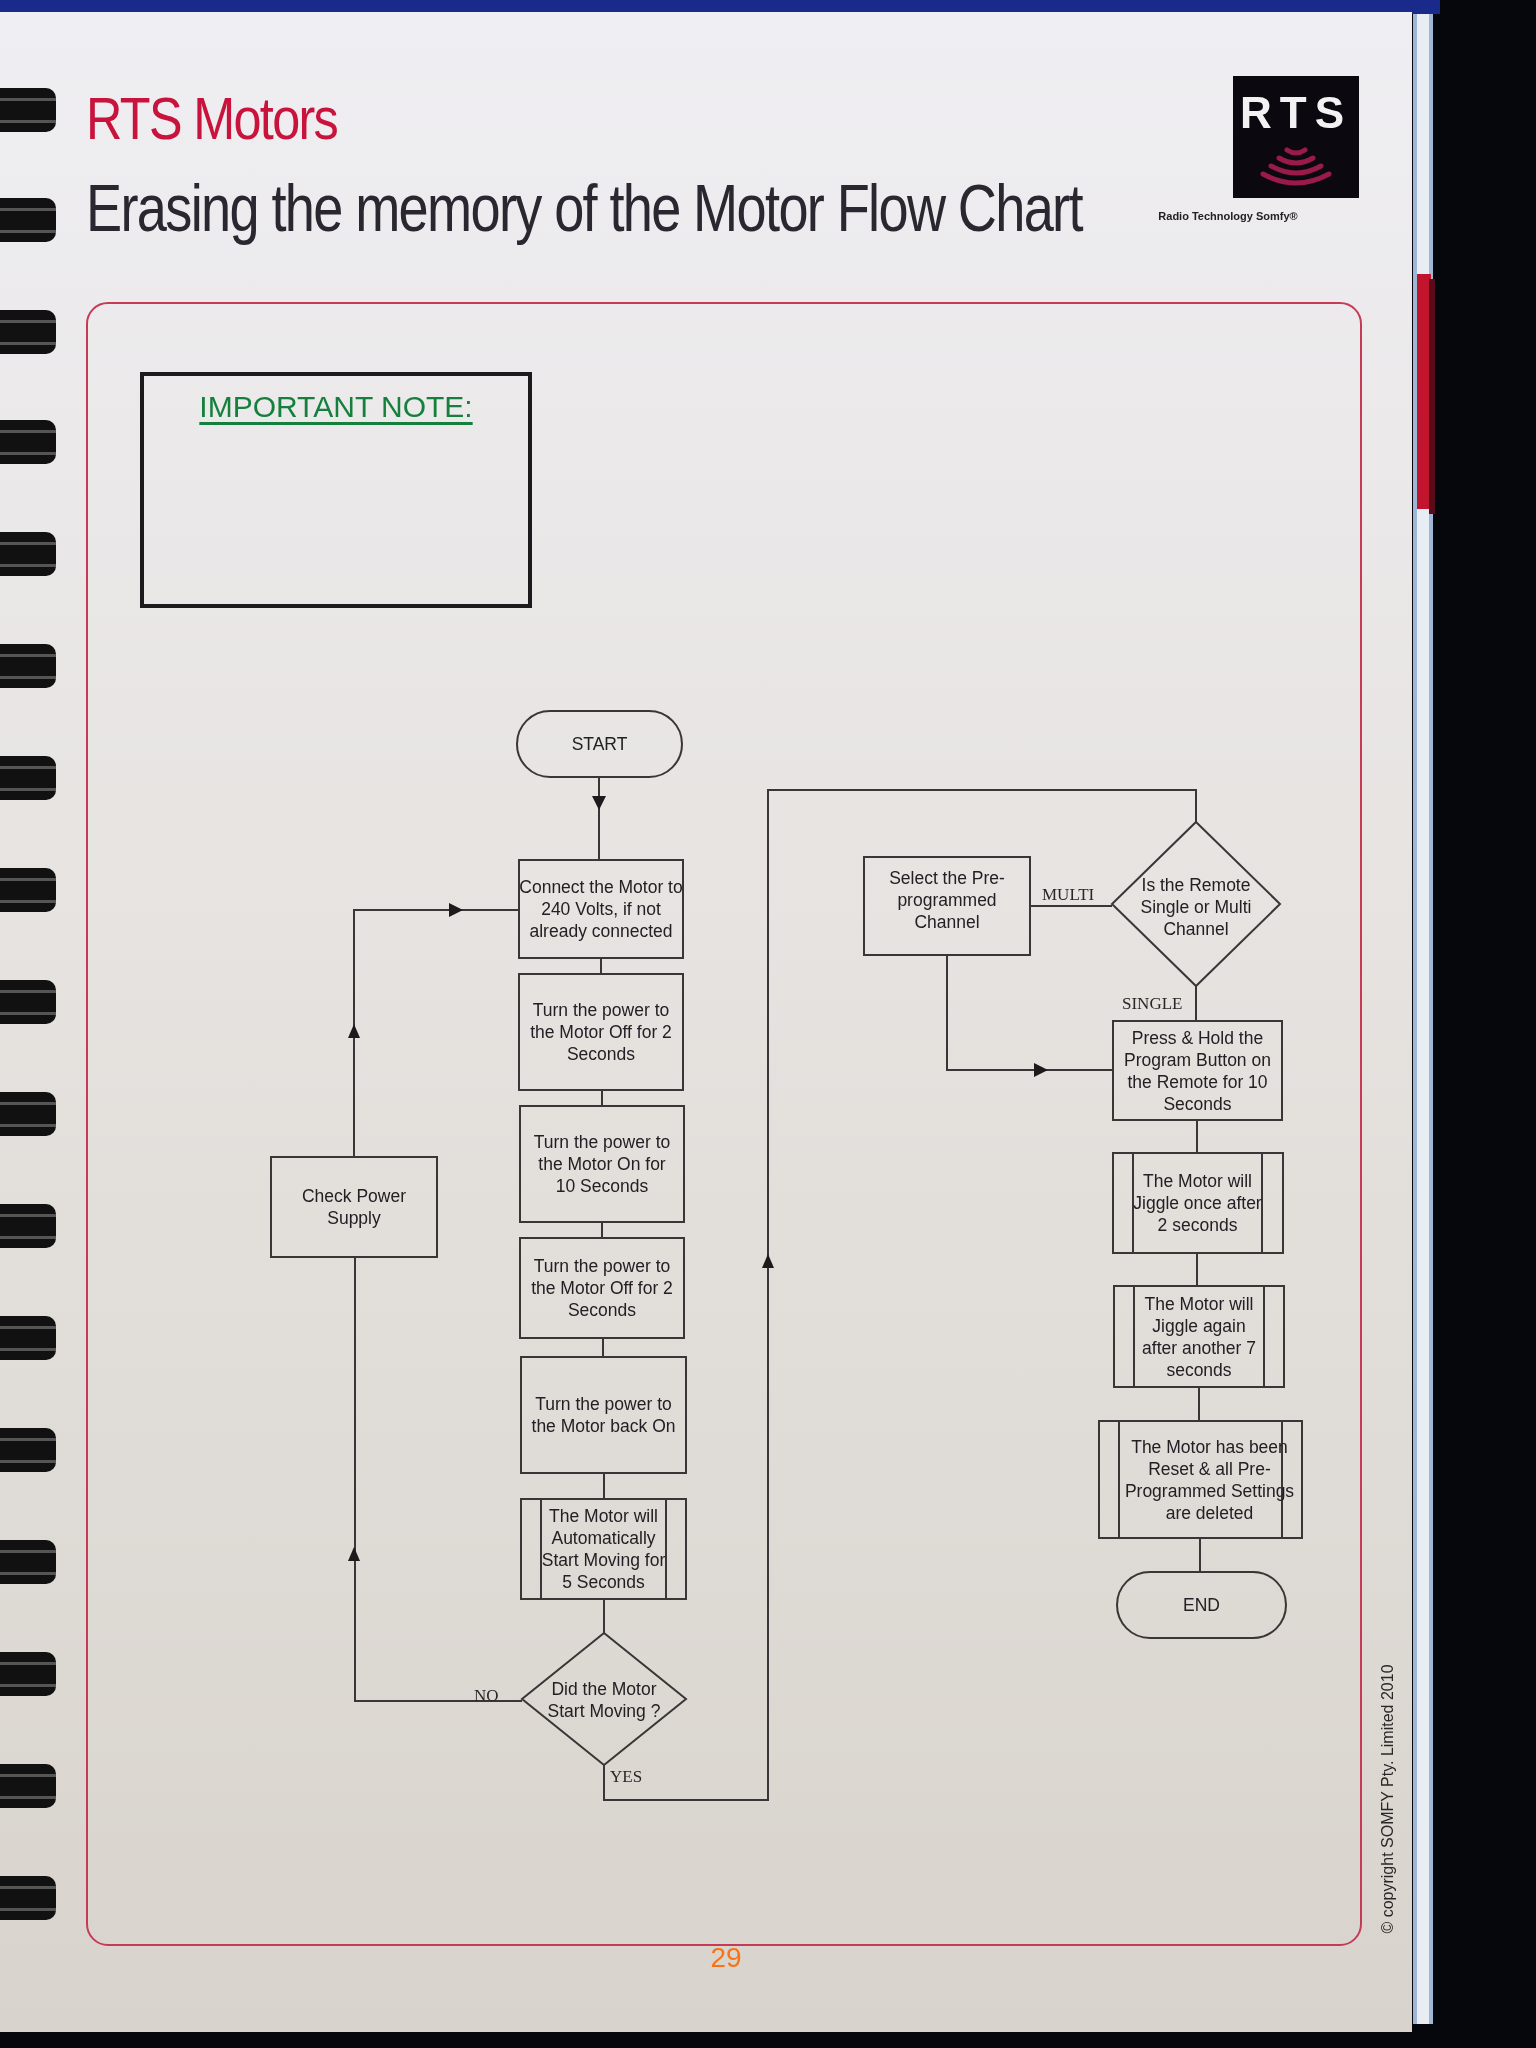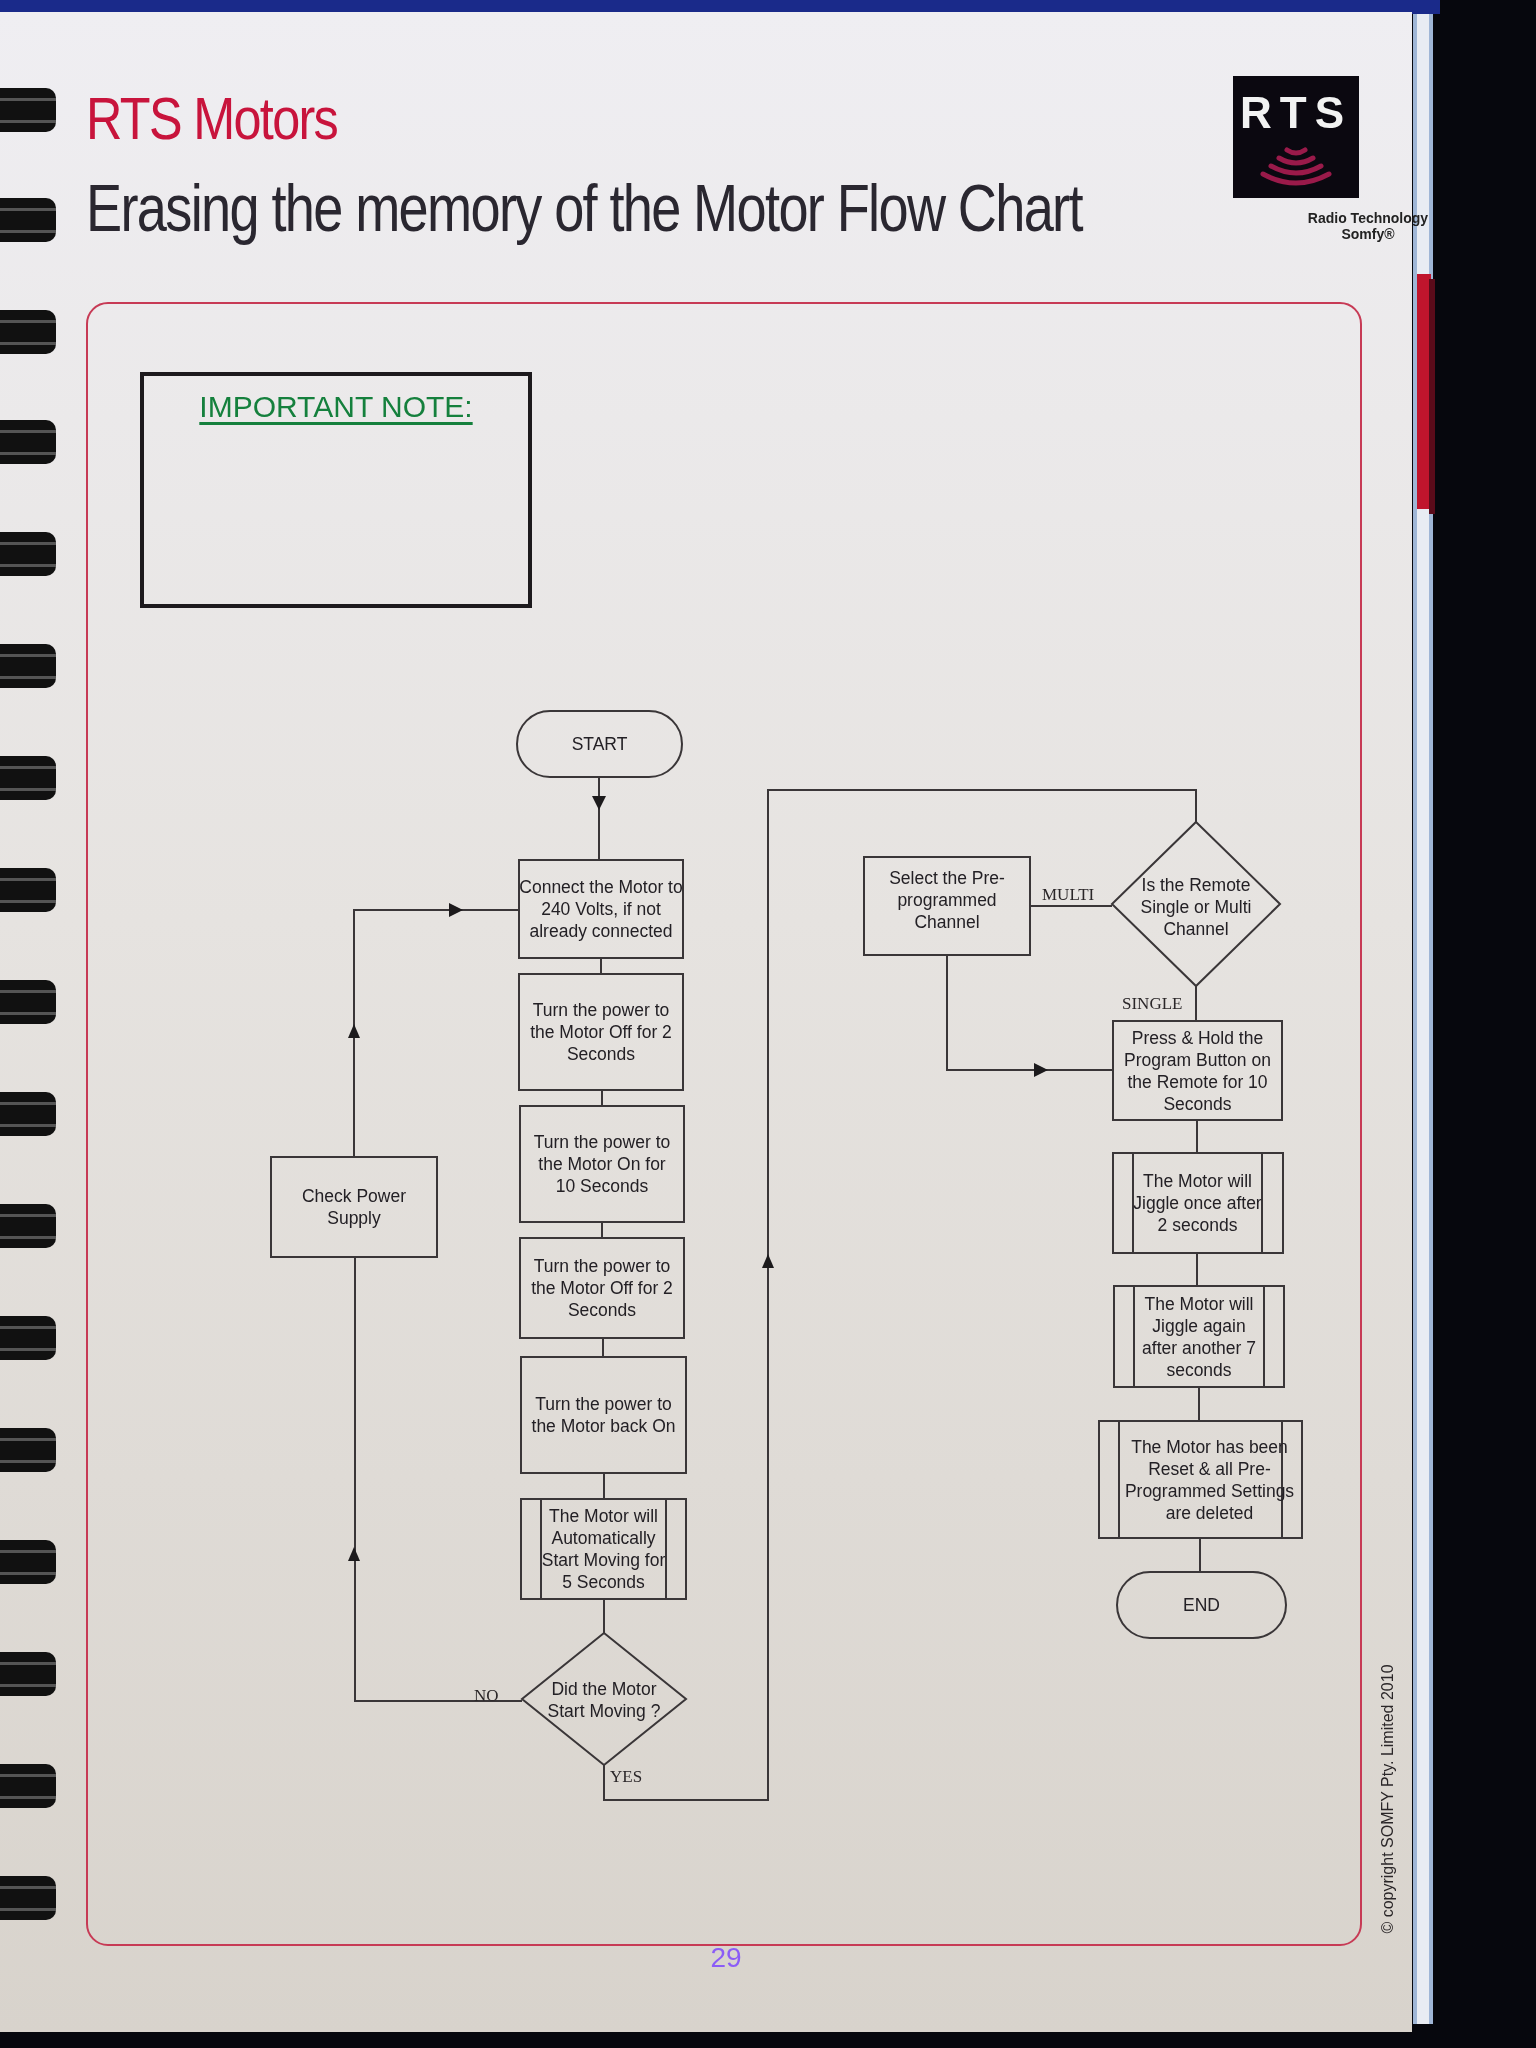--- a/index.html
+++ b/index.html
@@ -36,22 +36,22 @@
   }
   .logo {
     position:absolute; left:1233px; top:76px; width:126px; height:122px; background:#0b0810;
   }
   .logo-text {
     position:absolute; left:0; top:12px; width:100%; text-align:center;
     color:#f2f2f2; font-weight:bold; font-size:44px; letter-spacing:8px;
   }
   .logo svg { position:absolute; left:0; top:52px; }
   .logo-tagline {
-    position:absolute; left:1298px; top:210px; width:140px; text-align:center;
-    font-size:14px; font-weight:bold; color:#222;
+    position:absolute; left:1158px; top:210px; width:140px; text-align:center;
+    font-size:11px; font-weight:bold; color:#222;
   }
   .frame {
     position:absolute; left:86px; top:302px; width:1272px; height:1640px;
     border:2px solid #c73a55; border-radius:22px;
   }
   .note {
     position:absolute; left:140px; top:372px; width:392px; height:236px;
     border:4px solid #1d1a1d; box-sizing:border-box;
   }
   .note-heading {
@@ -65,21 +65,21 @@
   svg.flow { position:absolute; left:0; top:0; }
   .node-text {
     position:absolute; text-align:center; font-size:17.5px; line-height:22px; color:#232025;
     display:flex; align-items:center; justify-content:center;
   }
   .label-serif {
     position:absolute; font-family:"Liberation Serif", serif; font-size:17px; color:#2a2628;
   }
   .page-number {
     position:absolute; left:706px; top:1942px; width:40px; text-align:center;
-    font-size:28px; color:#8b5cf6;
+    font-size:28px; color:#f97316;
   }
   .copyright {
     position:absolute; left:1218px; top:1790px; width:340px;
     transform:rotate(-90deg); transform-origin:center center;
     font-size:16px; color:#2a2628; white-space:nowrap; text-align:center;
   }
 </style>
 </head>
 <body>
 

